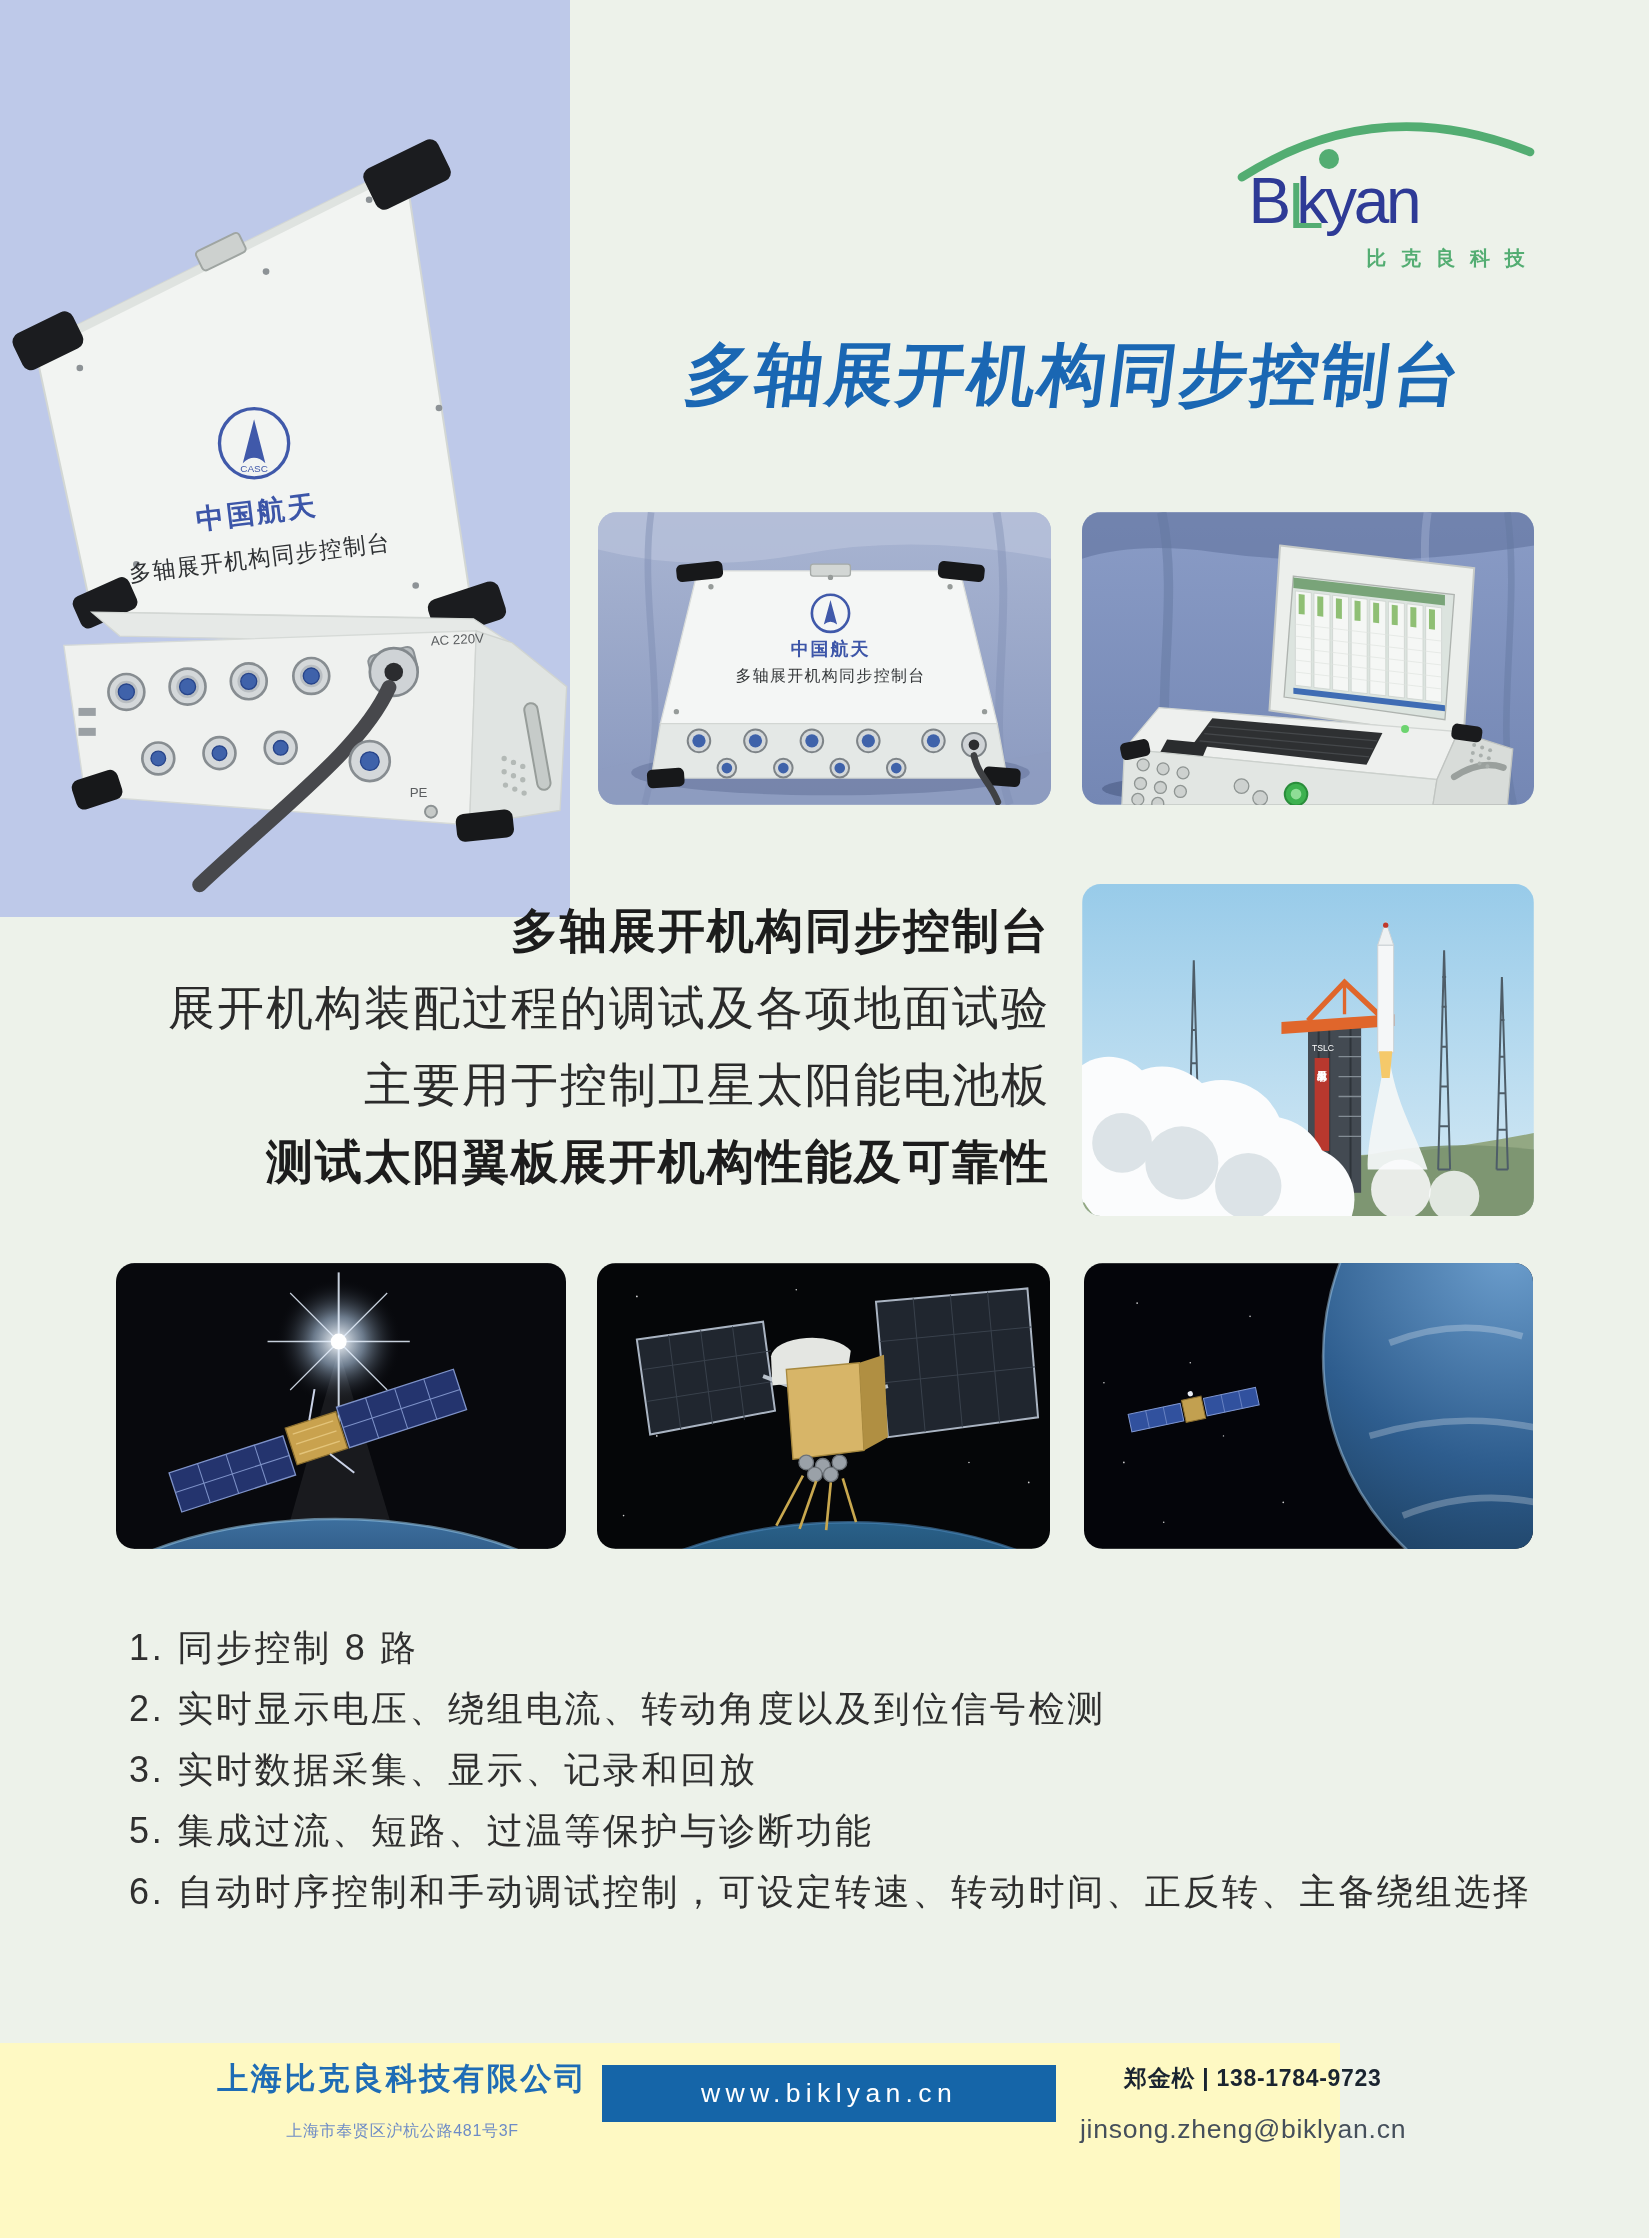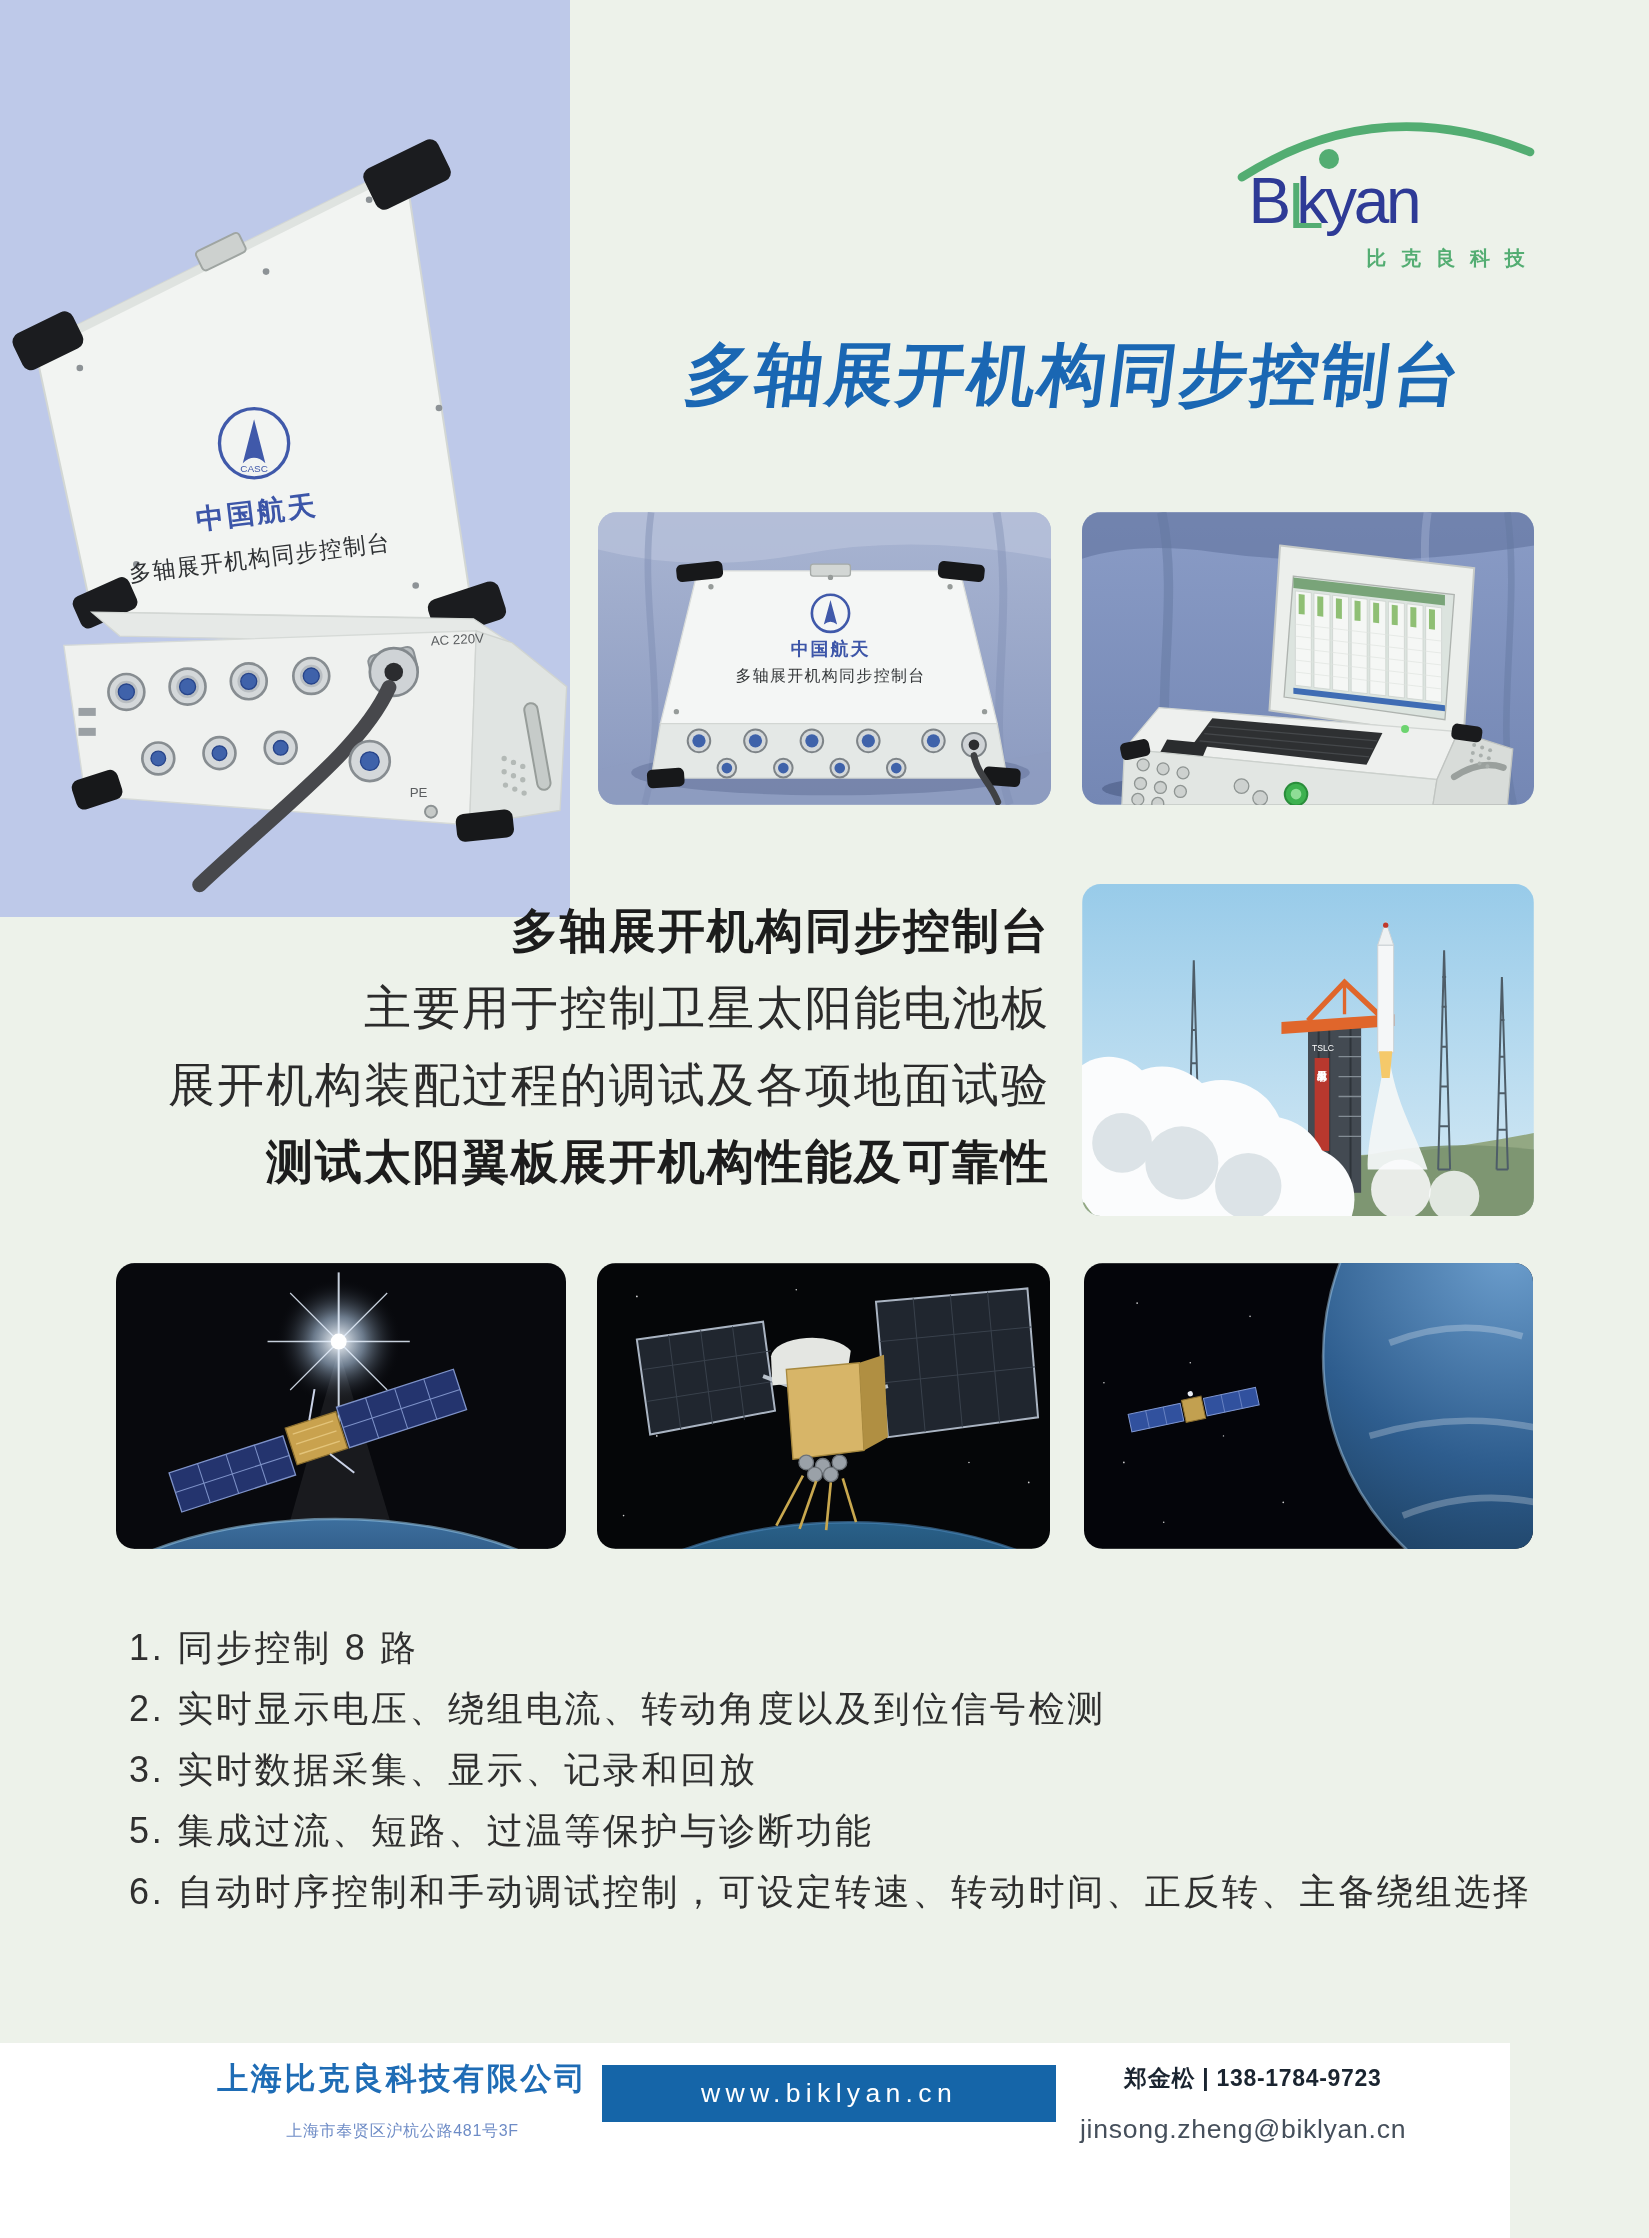--- a/index.html
+++ b/index.html
@@ -32,21 +32,21 @@
   #photo-sat2{left:597px;top:1263px;width:453px;height:286px;}
   #photo-sat3{left:1084px;top:1263px;width:449px;height:286px;}
   
   #intro{left:113px;top:892px;width:937px;text-align:right;font-size:47px;line-height:77px;
          color:#2b2b2b;letter-spacing:2px;white-space:nowrap;}
   #intro .b{font-weight:bold;color:#1c1c1c;}
   
   #features{left:129px;top:1617px;width:1463px;font-size:36px;line-height:61px;color:#2f2f2f;
             letter-spacing:2.7px;}
   
-  #footer{left:0;top:2043px;width:1510px;height:196px;background:#ffffff;}
+  #footer{left:0;top:2043px;width:1340px;height:196px;background:#fef9c3;}
   #footer .company-block{position:absolute;left:180px;top:14.6px;width:445px;text-align:center;}
   #footer .company{font-size:31px;font-weight:bold;color:#1e6cb5;letter-spacing:2.7px;}
   #footer .address{margin-top:21px;font-size:16px;color:#6e8cc6;letter-spacing:0.7px;}
   #footer .web-btn{position:absolute;left:602px;top:22px;width:454px;height:57px;background:#1565a8;
                    display:flex;align-items:center;justify-content:center;border:none;cursor:pointer;}
   #footer .web-btn span{color:#ffffff;font-size:26.6px;font-weight:normal;letter-spacing:5.3px;}
   #footer .contact-block{position:absolute;left:1080px;top:20px;}
   #footer .contact{font-size:23px;font-weight:bold;color:#1a2430;letter-spacing:0.7px;margin-left:44px;}
   #footer .email{margin-top:20px;font-size:26.6px;color:#454f5b;letter-spacing:0.7px;}
   .vtext{writing-mode:vertical-rl;}
@@ -349,22 +349,22 @@
         <g fill="#1a1b1d">
           <rect x="58" y="344" width="44" height="26" rx="8" transform="rotate(-12 80 357)"></rect>
           <rect x="556" y="320" width="46" height="24" rx="8" transform="rotate(8 579 332)"></rect>
         </g>
       </g>
     </svg>
   </div>
 
   <div id="intro" class="abs">
     <div class="b">多轴展开机构同步控制台</div>
+    <div>展开机构装配过程的调试及各项地面试验</div>
     <div>主要用于控制卫星太阳能电池板</div>
-    <div>展开机构装配过程的调试及各项地面试验</div>
     <div class="b">测试太阳翼板展开机构性能及可靠性</div>
   </div>
 
   <div id="photo-rocket" class="photo">
     <svg viewBox="0 0 680 500">
       <defs>
         <linearGradient id="sky" x1="0" y1="0" x2="0" y2="1">
           <stop offset="0" stop-color="#98cbe9"></stop>
             <stop offset="1" stop-color="#d6eaf5"></stop>
         </linearGradient>

